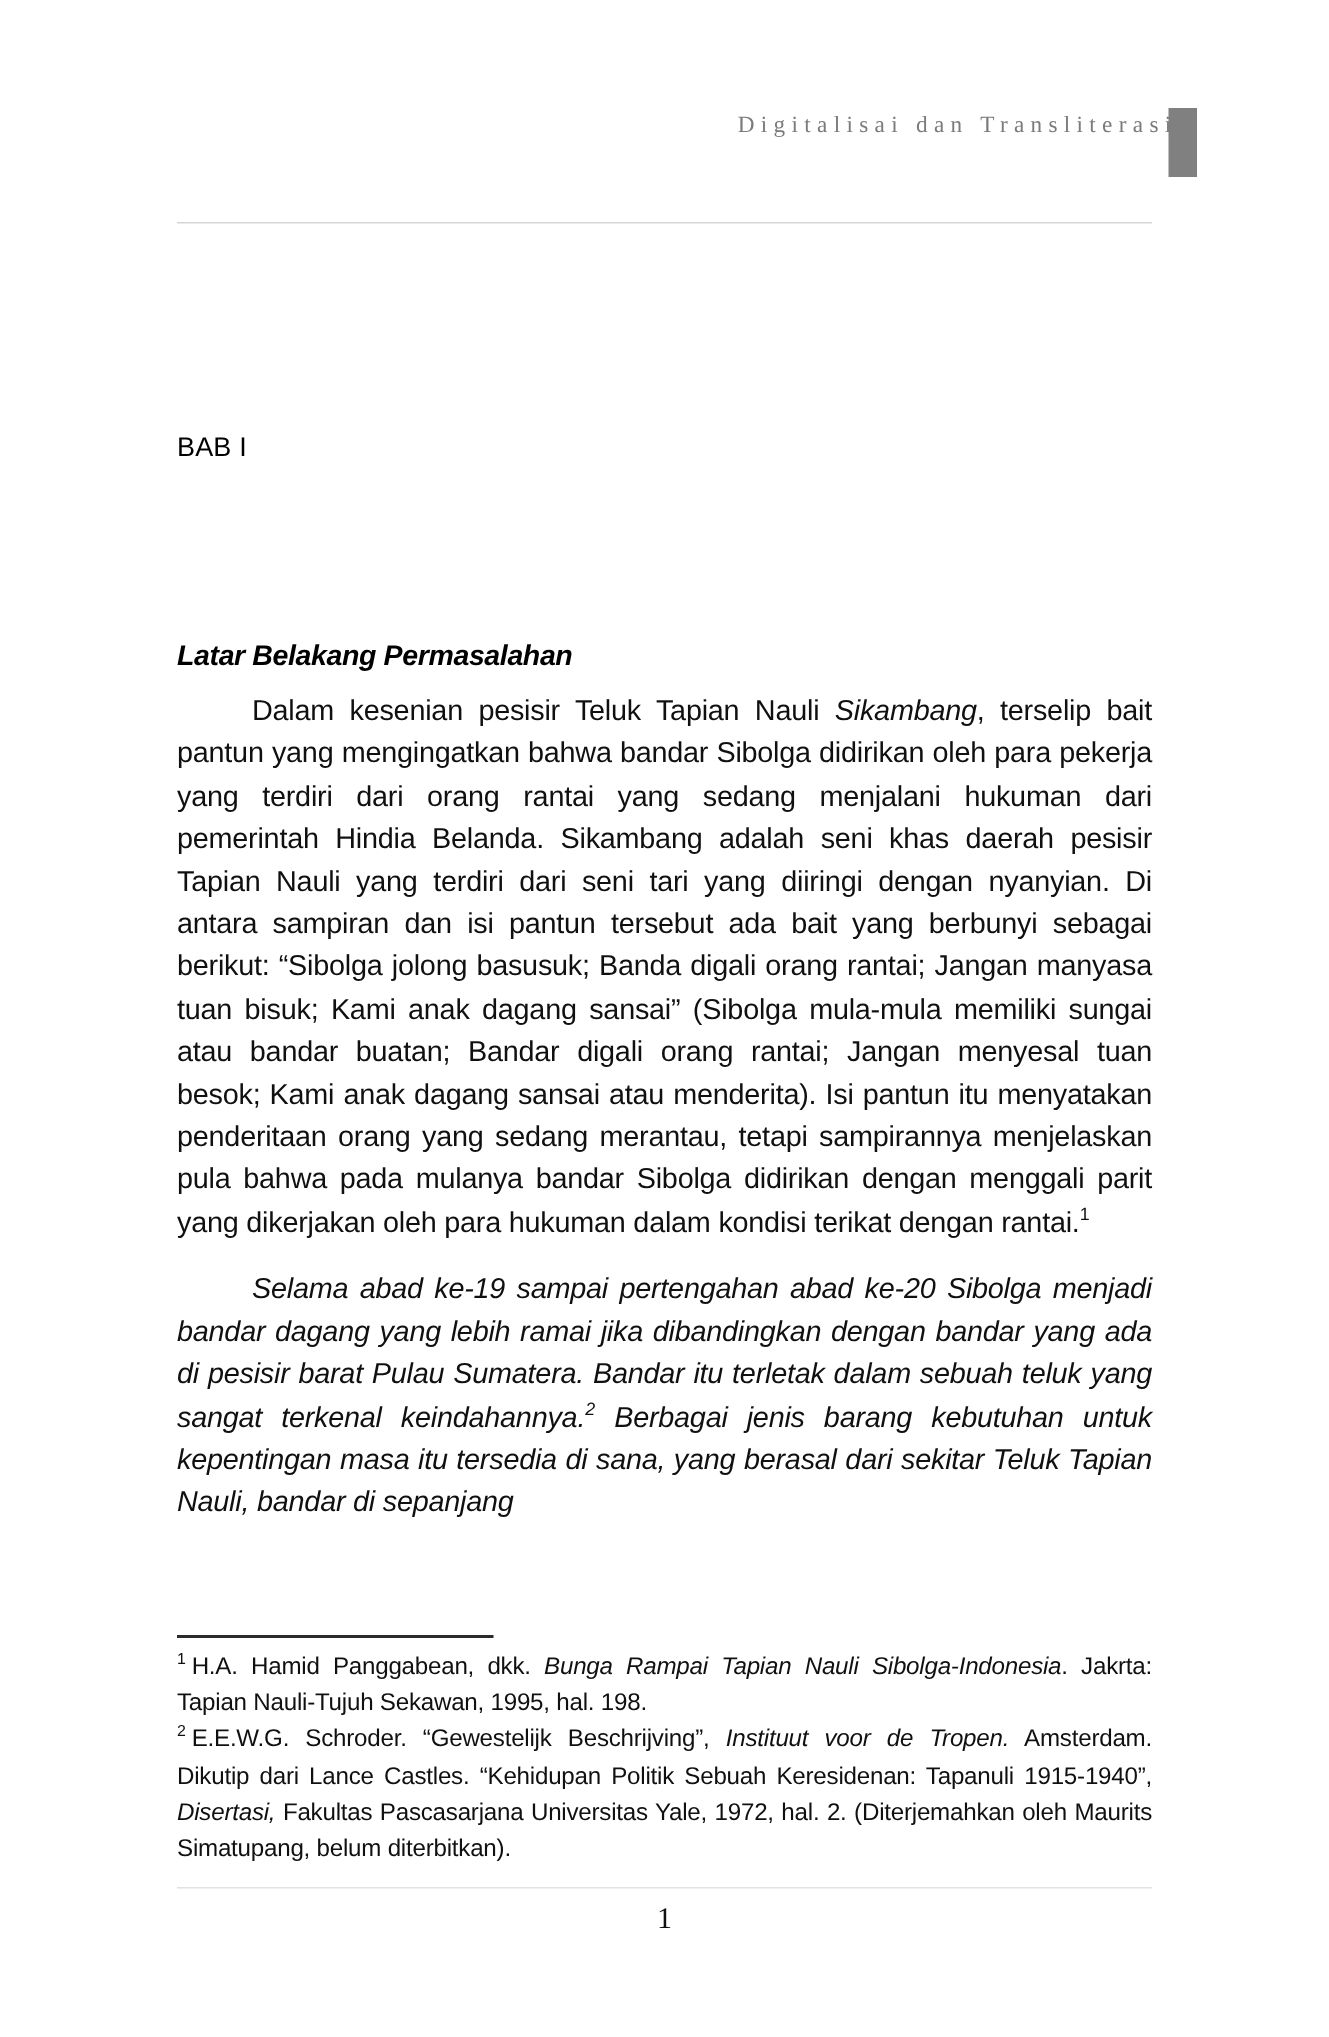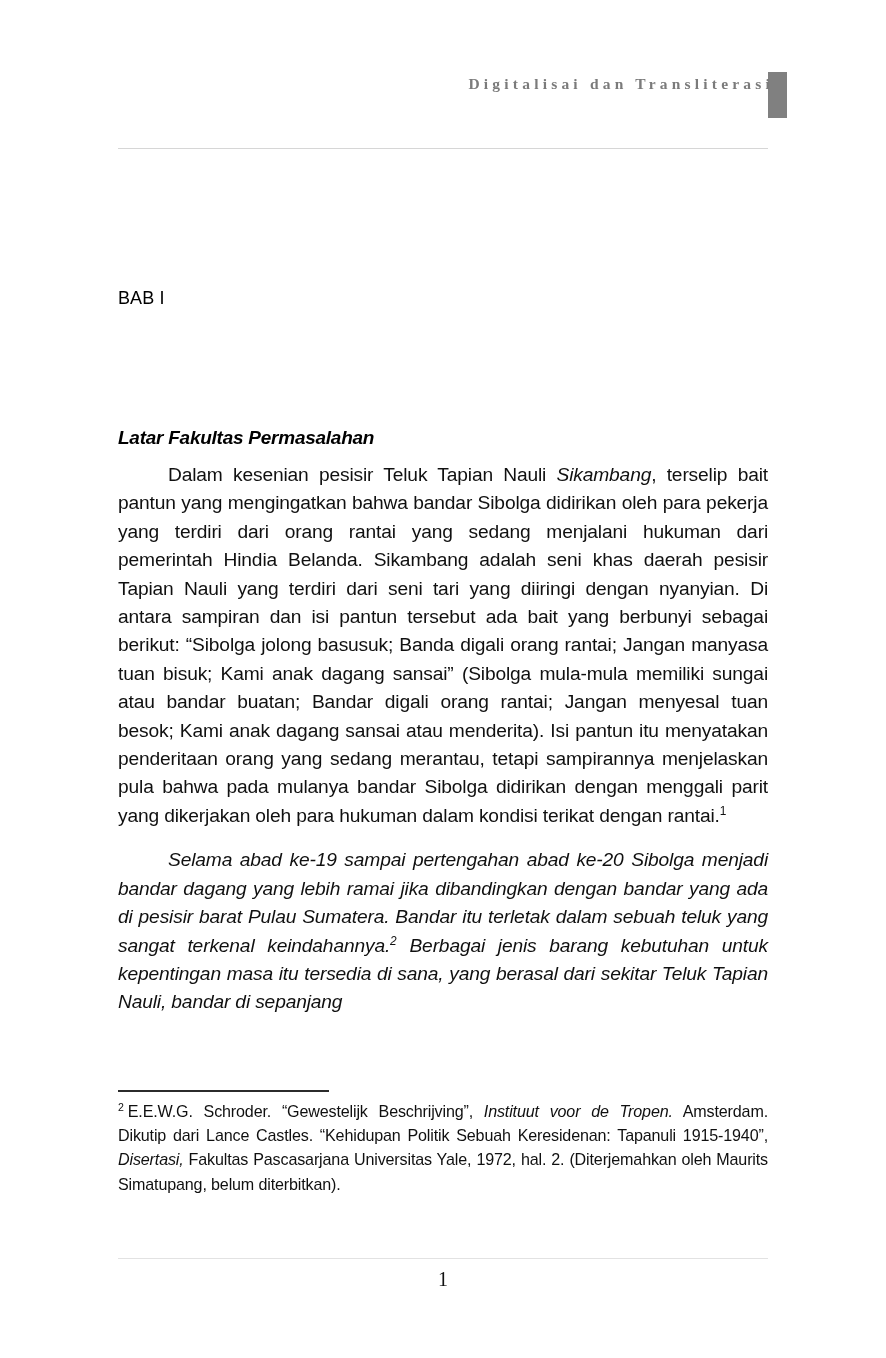--- a/index.html
+++ b/index.html
@@ -16,24 +16,23 @@
     width: 886px;
     height: 1358px;
     background: #ffffff;
     overflow: hidden;
     box-sizing: border-box;
   }
 
   
   .header {
     position: absolute;
-    left: 125px;
+    left: 136px;
     top: 72px;
     width: 650px;
-    font-weight: bold;
   }
   .header-block {
     position: absolute;
     right: -12px;
     top: 0px;
     width: 19px;
     height: 46px;
     background: #808080;
   }
   .header-lines {
@@ -178,31 +177,32 @@
   <div class="header">
     <div class="header-block"></div>
     <div class="header-lines">
       <span class="header-line">Digitalisai dan Transliterasi</span>
     </div>
   </div>
   <div class="header-rule"></div>
 
   <div class="chapter-label">BAB I</div>
 
-  <div class="section-heading">Latar Fakultas Permasalahan</div>
+  <div class="section-heading">Latar Belakang Permasalahan</div>
 
   <div class="body-block">
     <p class="body-par"><span>Dalam kesenian pesisir Teluk Tapian Nauli </span><i>Sikambang</i><span>, terselip bait pantun yang mengingatkan bahwa bandar Sibolga didirikan oleh para pekerja yang terdiri dari orang rantai yang sedang menjalani hukuman dari pemerintah Hindia Belanda. Sikambang adalah seni khas daerah pesisir Tapian Nauli yang terdiri dari seni tari yang diiringi dengan nyanyian. Di antara sampiran dan isi pantun tersebut ada bait yang berbunyi sebagai berikut: “Sibolga jolong basusuk; Banda digali orang rantai; Jangan manyasa tuan bisuk; Kami anak dagang sansai” (Sibolga mula-mula memiliki sungai atau bandar buatan; Bandar digali orang rantai; Jangan menyesal tuan besok; Kami anak dagang sansai atau menderita). Isi pantun itu menyatakan penderitaan orang yang sedang merantau, tetapi sampirannya menjelaskan pula bahwa pada mulanya bandar Sibolga didirikan dengan menggali parit yang dikerjakan oleh para hukuman dalam kondisi terikat dengan rantai.</span><sup class="fn">1</sup></p>
 
     <p class="body-par"><span>Selama abad ke-19 sampai pertengahan abad ke-20 Sibolga menjadi bandar dagang yang lebih ramai jika dibandingkan dengan bandar yang ada di pesisir barat Pulau Sumatera. Bandar itu terletak dalam sebuah teluk yang sangat terkenal keindahannya.</span><sup class="fn">2</sup><span> Berbagai jenis barang kebutuhan untuk kepentingan masa itu tersedia di sana, yang berasal dari sekitar Teluk Tapian Nauli, bandar di sepanjang</span></p>
   </div>
 
   <div class="footnote-rule"></div>
 
   <div class="footnotes">
+    <p class="footnote"><span class="fn-marker">1</span><span class="fn-gap"></span><span>H.A. Hamid Panggabean, dkk. </span><i>Bunga Rampai Tapian Nauli Sibolga-Indonesia</i><span>. Jakrta: Tapian Nauli-Tujuh Sekawan, 1995, hal. 198.</span></p>
 
     <p class="footnote"><span class="fn-marker">2</span><span class="fn-gap"></span><span>E.E.W.G. Schroder. “Gewestelijk Beschrijving”, </span><i>Instituut voor de Tropen.</i><span> Amsterdam. Dikutip dari Lance Castles. “Kehidupan Politik Sebuah Keresidenan: Tapanuli 1915-1940”, </span><i>Disertasi,</i><span> Fakultas Pascasarjana Universitas Yale, 1972, hal. 2. (Diterjemahkan oleh Maurits Simatupang, belum diterbitkan).</span></p>
   </div>
 
   <div class="footer-rule"></div>
   <div class="page-number">1</div>
 
 </div>
 
 </body></html>

